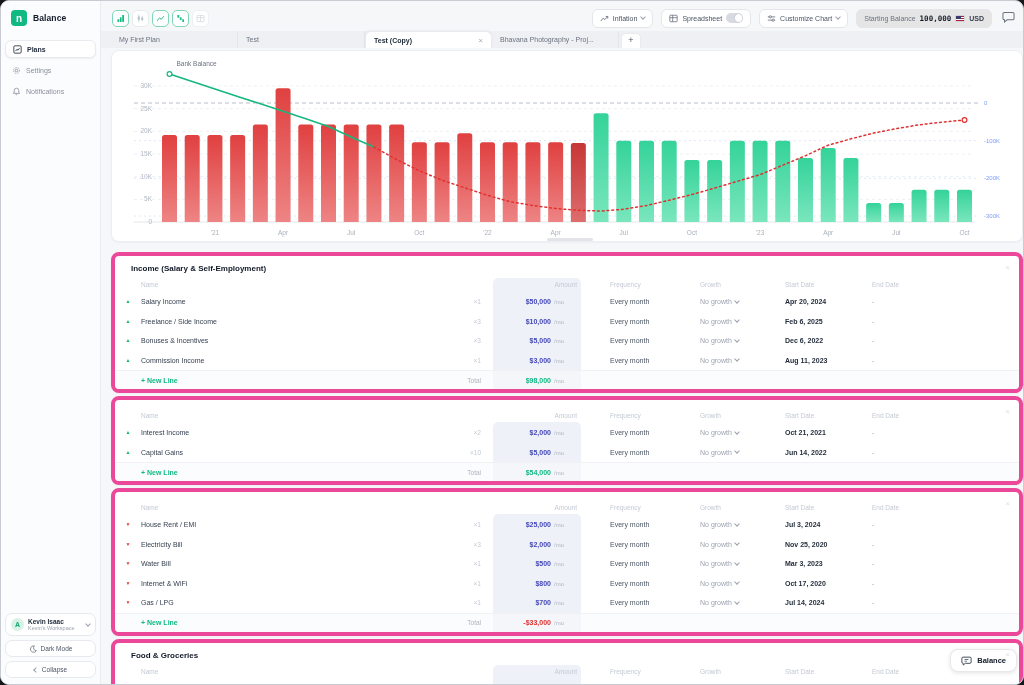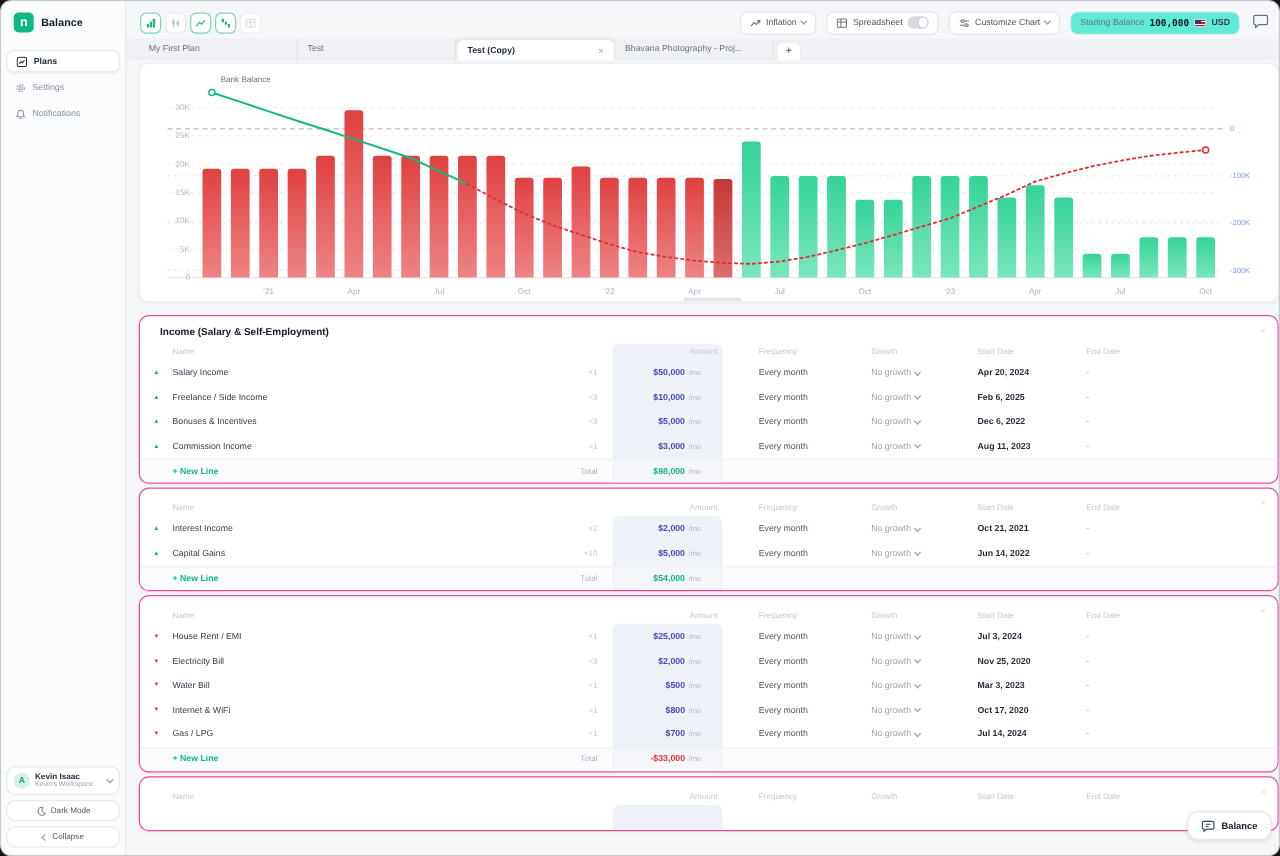--- a/index.html
+++ b/index.html
@@ -31,39 +31,39 @@
   #main { position:absolute; left:100px; top:0; right:0; bottom:0; }
   #toolbar { display:flex; align-items:center; justify-content:space-between; padding:6px 6px 0 11px; height:28px; }
   .ct-group { display:flex; gap:3px; }
   .ct-btn { width:17px; height:17px; border-radius:5px; background:#fff; border:1px solid #e8eaee; display:flex; align-items:center; justify-content:center; cursor:pointer; }
   .ct-btn.active { border-color:#7fd7b8; }
   .ct-btn.disabled { border-color:#eef0f3; }
   .toolbar-right { display:flex; align-items:center; gap:8px; }
   .tb-btn { display:flex; align-items:center; gap:4px; height:19px; padding:0 7px; background:#fff; border:1px solid #e4e6ea; border-radius:6px; font-size:7px; color:#4b5563; cursor:pointer; font-family:inherit; }
   .toggle { width:17px; height:9.5px; border-radius:5px; background:#d7dbe1; position:relative; }
   .toggle .knob { position:absolute; right:1px; top:1px; width:7.5px; height:7.5px; border-radius:50%; background:#fff; box-shadow:0 0 1px rgba(0,0,0,.3); }
-  .sb-box { display:flex; align-items:center; gap:4px; height:19px; padding:0 7px; background:#5eead4; border:1px solid #e4e6ea; border-radius:6px; }
+  .sb-box { display:flex; align-items:center; gap:4px; height:19px; padding:0 7px; background:#e5e5e5; border:1px solid #e4e6ea; border-radius:6px; }
   .sb-label { font-size:7px; color:#6b7280; }
   .sb-value { font-size:7.5px; font-weight:bold; font-family:"DejaVu Sans Mono", monospace; color:#111827; }
   .flag { width:10px; height:7px; border-radius:1px; position:relative; overflow:hidden;
     background:repeating-linear-gradient(#b22234 0 1px, #fff 1px 2px); border:.5px solid #d0d3d8; }
   .flag::before { content:""; position:absolute; left:0; top:0; width:4.5px; height:3.5px; background:#3c3b6e; }
   .sb-cur { font-size:7px; font-weight:bold; color:#374151; }
   .icon-only-btn { background:transparent; border:none; cursor:pointer; padding:0 2px; }
   
   #tabbar { display:flex; align-items:flex-end; height:17px; margin-top:2px; background:#eef0f3; padding-left:10px; }
   .tab { width:127px; height:17px; display:flex; align-items:center; justify-content:space-between; padding:0 8px; font-size:7px; color:#6b7280; border-right:1px solid #e2e5e9; cursor:pointer; white-space:nowrap; overflow:hidden; }
   .tab.active { background:#fff; border-radius:6px 6px 0 0; border:1px solid #e8eaee; border-bottom:none; color:#1f2937; font-weight:bold; box-shadow:0 -1px 2px rgba(16,24,40,.04); }
   .tab .close-x { color:#9ca3af; font-size:7.5px; font-weight:normal; padding-left:4px; }
   .tab-add { width:20px; height:15px; margin-left:2px; border-radius:5px 5px 0 0; background:#fff; border:1px solid #e8eaee; border-bottom:none; color:#4b5563; font-size:9px; line-height:13px; text-align:center; cursor:pointer; }
   
   #chart-card { margin:2px 2px 0 10px; width:912px; height:192px; background:#fff; border:1px solid #eceef2; border-radius:8px; box-shadow:0 1px 2px rgba(16,24,40,.04); overflow:hidden; }
   
   #sections { margin:10px 2px 0 10px; width:912px; display:flex; flex-direction:column; gap:3px; }
-  .card { position:relative; background:#fff; border:1px solid #ec4899; border-radius:8px; box-shadow:0 1px 2px rgba(16,24,40,.04); padding-top:8px; overflow:hidden; }
+  .card { position:relative; background:#fff; border:4px solid #ec4899; border-radius:8px; box-shadow:0 1px 2px rgba(16,24,40,.04); padding-top:8px; overflow:hidden; }
   .card-title { font-size:8px; font-weight:bold; color:#111827; padding-left:16px; height:13px; position:relative; z-index:1; }
   .card-x { position:absolute; right:9px; top:7px; color:#dcdfe5; font-size:8px; z-index:2; cursor:pointer; }
   .amount-shade { position:absolute; left:378px; width:88px; top:22px; bottom:0; background:#eef1f7; border-radius:5px 5px 0 0; }
   .trow { position:relative; z-index:1; display:flex; align-items:center; }
   .thead { height:15px; }
   .tbody-row { height:19.5px; }
   .tfoot { height:19px; border-top:1px solid #eff1f4; background:rgba(249,250,251,.6); }
   .c-icon { width:26px; display:flex; justify-content:center; }
   .tri { font-size:5px; line-height:1; }
   .tri.up { color:#12b76a; } .tri.down { color:#e23c3c; }
@@ -599,20 +599,21 @@
           <div class="trow tfoot">
             <div class="new-line">+ New Line</div>
             <div class="total-label">Total</div>
             <div class="c-amount">
               <span class="tot-amt" style="color: rgb(224, 49, 49);">-$33,000</span>
               <span class="per">/mo</span>
             </div>
           </div>
         </section>
         <section class="card">
+          <div class="card-title">Food &amp; Groceries</div>
           <span class="card-x">×</span>
           <div class="amount-shade"></div>
           <div class="trow thead">
             <div class="c-icon"></div>
             <div class="c-name hlabel">Name</div>
             <div class="c-mult"></div>
             <div class="c-amount hlabel">Amount</div>
             <div class="c-freq hlabel">Frequency</div>
             <div class="c-growth hlabel">Growth</div>
             <div class="c-start hlabel">Start Date</div>

